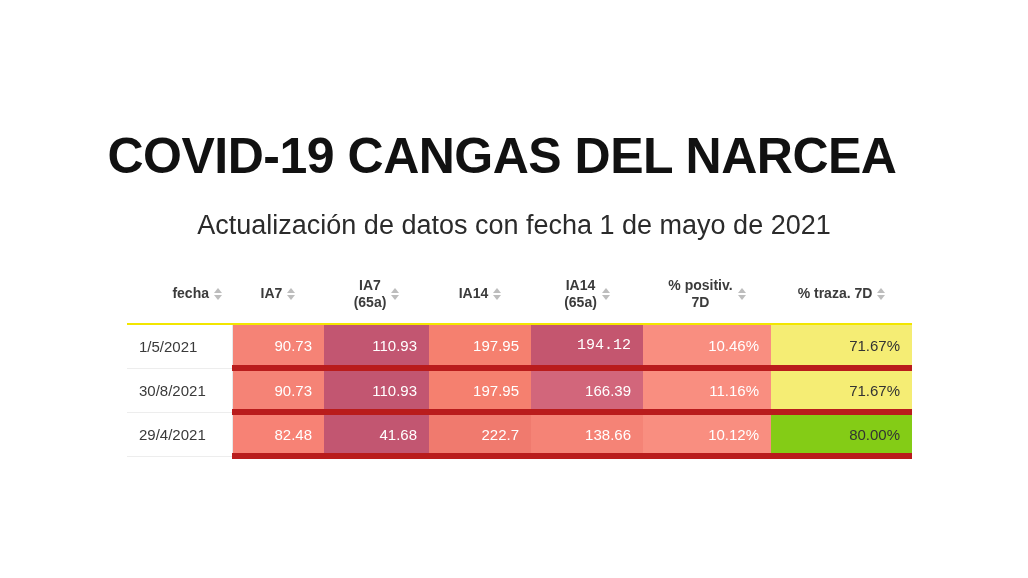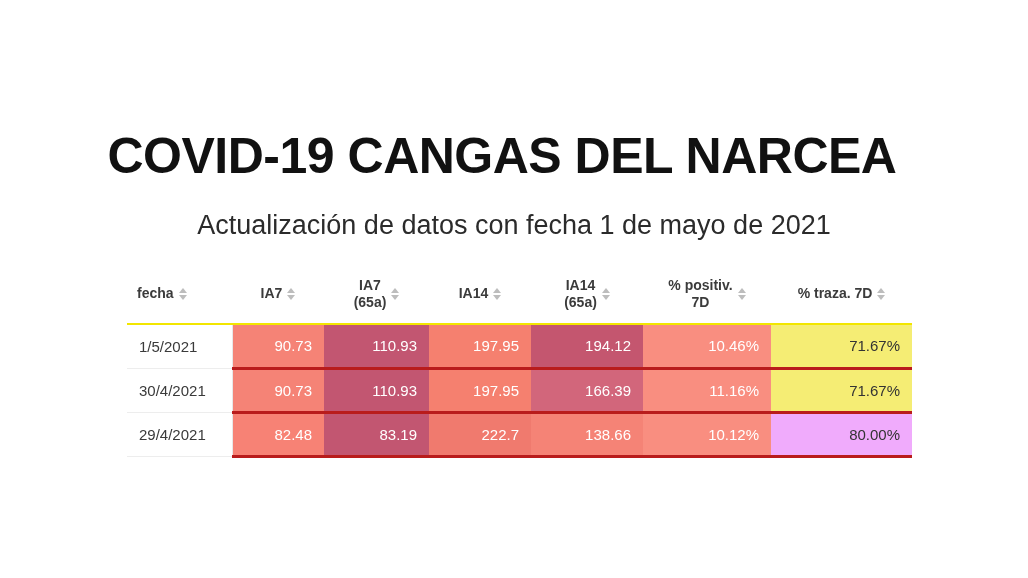--- a/index.html
+++ b/index.html
@@ -65,21 +65,21 @@
     box-sizing: border-box;
   }
   table.data th .hd {
     display: flex;
     align-items: center;
     justify-content: center;
     gap: 5px;
     line-height: 1.15;
   }
   table.data th.col-fecha .hd {
-    justify-content: flex-start;
+    justify-content: flex-end;
   }
   table.data th .hd-label {
     white-space: pre-line;
     text-align: center;
   }
   table.data th.col-fecha .hd-label {
     text-align: left;
   }
   .sorter {
     display: inline-flex;
@@ -97,21 +97,21 @@
   .sorter i.up { border-bottom: 5px solid #bdbdbd; }
   .sorter i.down { border-top: 5px solid #bdbdbd; }
 
   table.data td {
     font-size: 15px;
     height: 44px;
     padding: 0 12px;
     box-sizing: border-box;
     text-align: right;
     color: #ffffff;
-    border-bottom: 3px solid #b91c1c;
+    border-bottom: 6px solid #b91c1c;
     white-space: nowrap;
   }
   table.data td.cell-date {
     color: #3a3a3a;
     background: #ffffff;
     text-align: left;
     padding-left: 12px;
     border-right: 1px solid #e8e8e8;
     border-bottom: 1px solid #ededed;
   }
@@ -205,39 +205,39 @@
             </div>
           </th>
         </tr>
       </thead>
       <tbody>
         <tr>
           <td class="cell-date">1/5/2021</td>
           <td style="background-color: rgb(245, 131, 118);">90.73</td>
           <td style="background-color: rgb(194, 86, 113);">110.93</td>
           <td style="background-color: rgb(245, 128, 111);">197.95</td>
-          <td style="background-color: rgb(196, 86, 111);">194.12</td>
+          <td style="background-color: rgb(196, 86, 111); font-family: Liberation Mono, monospace;">194.12</td>
           <td style="background-color: rgb(249, 142, 128); margin-top: 40px;">10.46%</td>
           <td class="dark-text" style="background-color: rgb(245, 237, 116);">71.67%</td>
         </tr>
         <tr>
-          <td class="cell-date">30/4/2021</td>
+          <td class="cell-date">30/8/2021</td>
           <td style="background-color: rgb(245, 131, 118);">90.73</td>
           <td style="background-color: rgb(194, 86, 113);">110.93</td>
           <td style="background-color: rgb(245, 128, 111);">197.95</td>
           <td style="background-color: rgb(210, 102, 123);">166.39</td>
           <td style="background-color: rgb(249, 142, 128);">11.16%</td>
           <td class="dark-text" style="background-color: rgb(245, 237, 116);">71.67%</td>
         </tr>
         <tr>
           <td class="cell-date">29/4/2021</td>
           <td style="background-color: rgb(247, 130, 117);">82.48</td>
-          <td style="background-color: rgb(194, 86, 113);">83.19</td>
+          <td style="background-color: rgb(194, 86, 113);">41.68</td>
           <td style="background-color: rgb(240, 122, 110);">222.7</td>
           <td style="background-color: rgb(245, 131, 118); margin-top: 17px;">138.66</td>
           <td style="background-color: rgb(249, 142, 128); margin-top: 20px;">10.12%</td>
-          <td class="dark-text" style="background-color: #f0abfc;">80.00%</td>
+          <td class="dark-text" style="background-color: #84cc16;">80.00%</td>
         </tr>
       </tbody>
     </table>
   </div>
 
 </div>
 
 </body></html>

